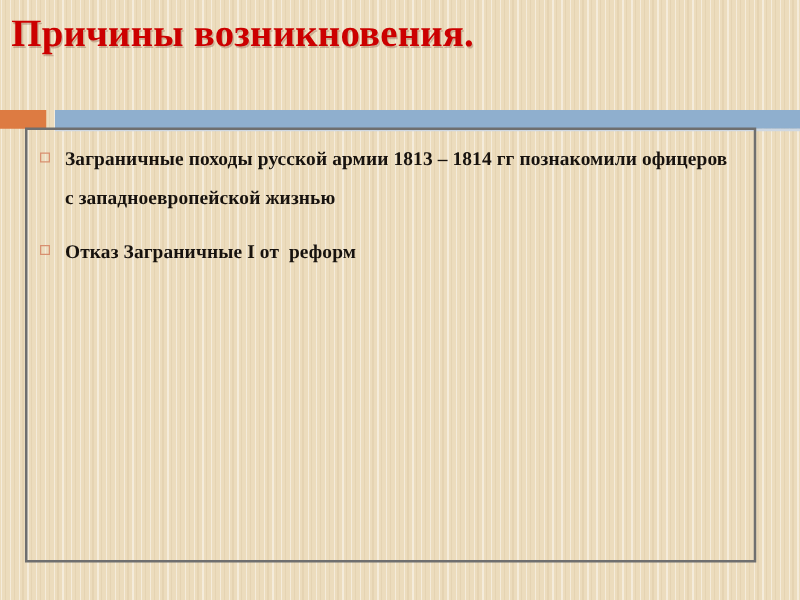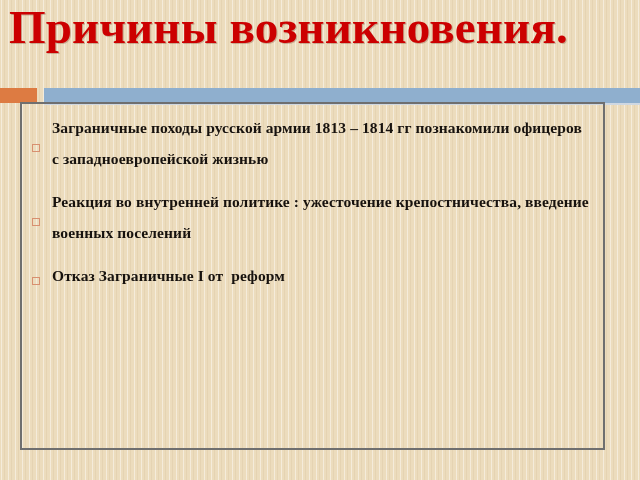--- a/index.html
+++ b/index.html
@@ -36,21 +36,21 @@
   }
 
   
   #title {
     position: absolute;
     left: 9px;
     top: 1px;
     width: 620px;
     height: 56px;
     line-height: 52px;
-    font-size: 47px;
+    font-size: 31px;
     font-weight: bold;
     color: #cc0000;
     letter-spacing: 0.2px;
     white-space: nowrap;
     text-shadow: 1px 1px 0 rgba(120,60,40,0.30);
   }
 
   
   #band {
     position: absolute;
@@ -103,21 +103,21 @@
     width: 580px;
     height: 348px;
     box-sizing: border-box;
     padding: 10px 0 0 0;
     margin: 0;
     list-style: none;
   }
 
   .bullet-item {
     display: flex;
-    align-items: center;
+    align-items: flex-start;
     margin: 0 13px 12px 0;
     padding: 0;
   }
 
   .bullet-marker {
     flex: 0 0 auto;
     width: 8px;
     height: 8px;
     box-sizing: border-box;
     border: 1.5px solid #d89070;
@@ -154,24 +154,20 @@
 
   <ul id="bullet-list">
 
     <li class="bullet-item">
       <span class="bullet-marker"></span>
       <span class="bullet-text">Заграничные походы русской армии 1813 – 1814 гг познакомили офицеров с западноевропейской жизнью</span>
     </li>
 
 
 
-    <li class="bullet-item">
-      <span class="bullet-marker"></span>
-      <span class="bullet-text">Реакция во внутренней политике : ужесточение крепостничества, введение военных поселений</span>
-    </li>
 
     <li class="bullet-item">
       <span class="bullet-marker"></span>
       <span class="bullet-text">Отказ Заграничные I от  реформ</span>
     </li>
 
   </ul>
 
 </div>
 

